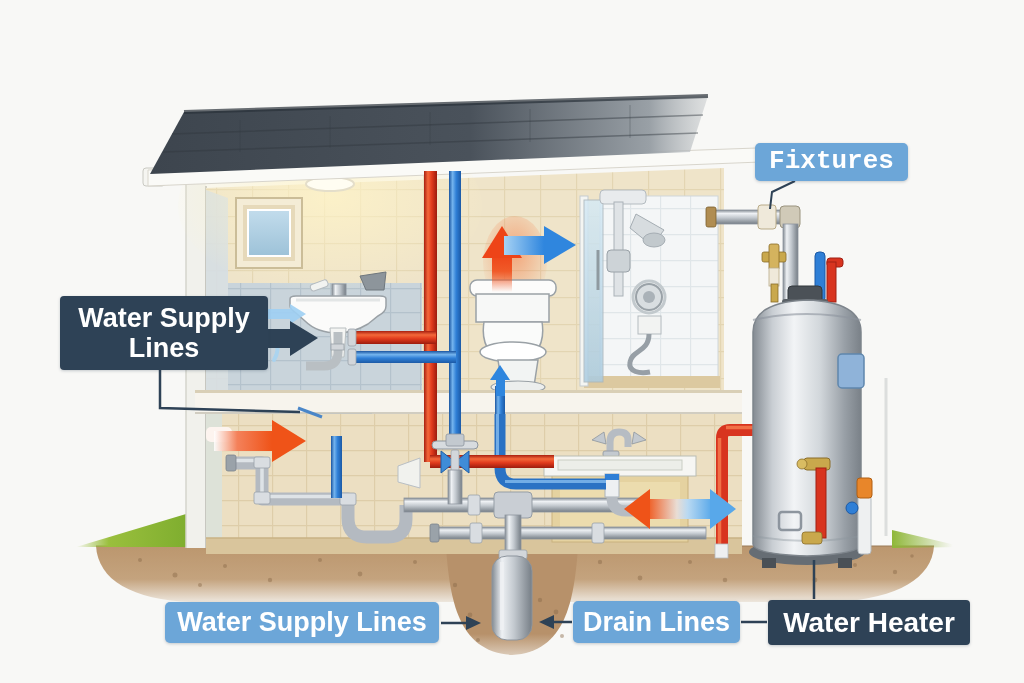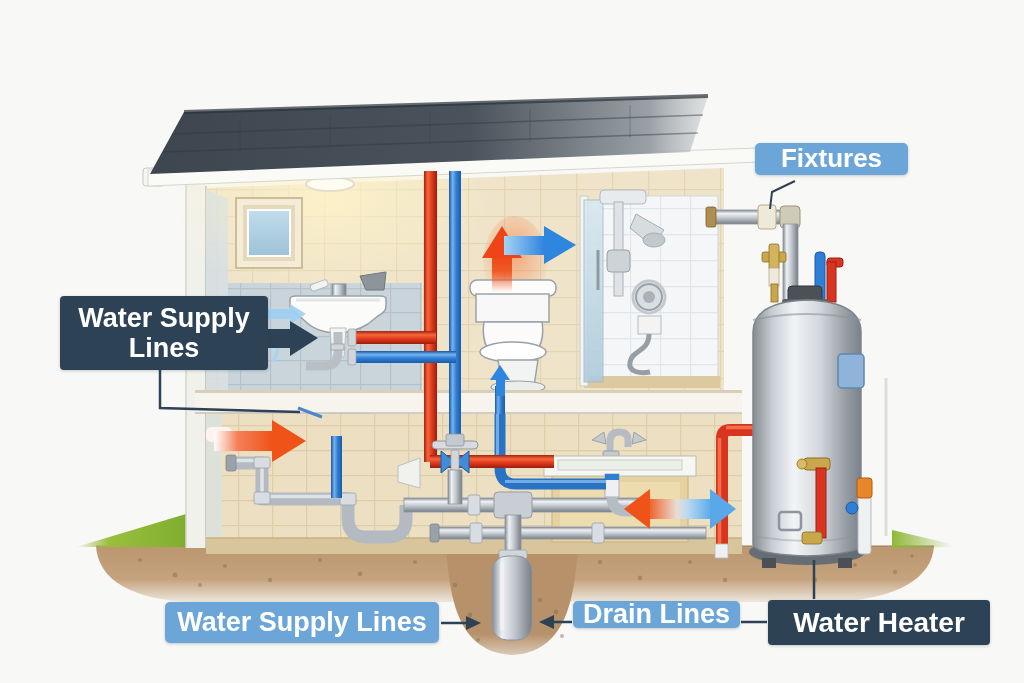--- a/index.html
+++ b/index.html
@@ -12,25 +12,25 @@
     position:absolute;left:0;top:30px;width:100%;text-align:center;
     font-size:36px;font-weight:bold;color:#2b3a4d;letter-spacing:-.5px;
   }
   .badge{
     position:absolute;display:flex;align-items:center;justify-content:center;
     color:#fff;font-weight:bold;text-align:center;line-height:1.12;
     border-radius:5px;box-shadow:0 1px 3px rgba(40,60,80,.25);
   }
   .badge.blue{background:#6ca6d8;}
   .badge.navy{background:#2e4256;border-radius:4px;}
-  .b-fixtures{left:755px;top:143px;width:153px;height:32px;font-size:26px;}
+  .b-fixtures{left:755px;top:143px;width:153px;height:38px;font-size:26px;font-family:Liberation Mono, monospace;}
   .b-callout{left:60px;top:296px;width:208px;height:70px;font-size:27px;padding:2px 0;}
   .b-wsl{left:165px;top:602px;width:274px;height:41px;font-size:27px;}
-  .b-drain{left:573px;top:601px;width:167px;height:27px;font-size:27px;}
-  .b-heater{left:768px;top:600px;width:222px;height:45px;font-size:28px;}
+  .b-drain{left:573px;top:601px;width:167px;height:42px;font-size:27px;}
+  .b-heater{left:768px;top:600px;width:202px;height:45px;font-size:28px;}
 </style>
 </head>
 <body>
 
 <div class="stage">
 
 <svg width="1024" height="683" viewBox="0 0 1024 683">
   <defs>
     <linearGradient id="gChromeH" x1="0" y1="0" x2="0" y2="1">
       <stop offset="0" stop-color="#838b93"></stop>

